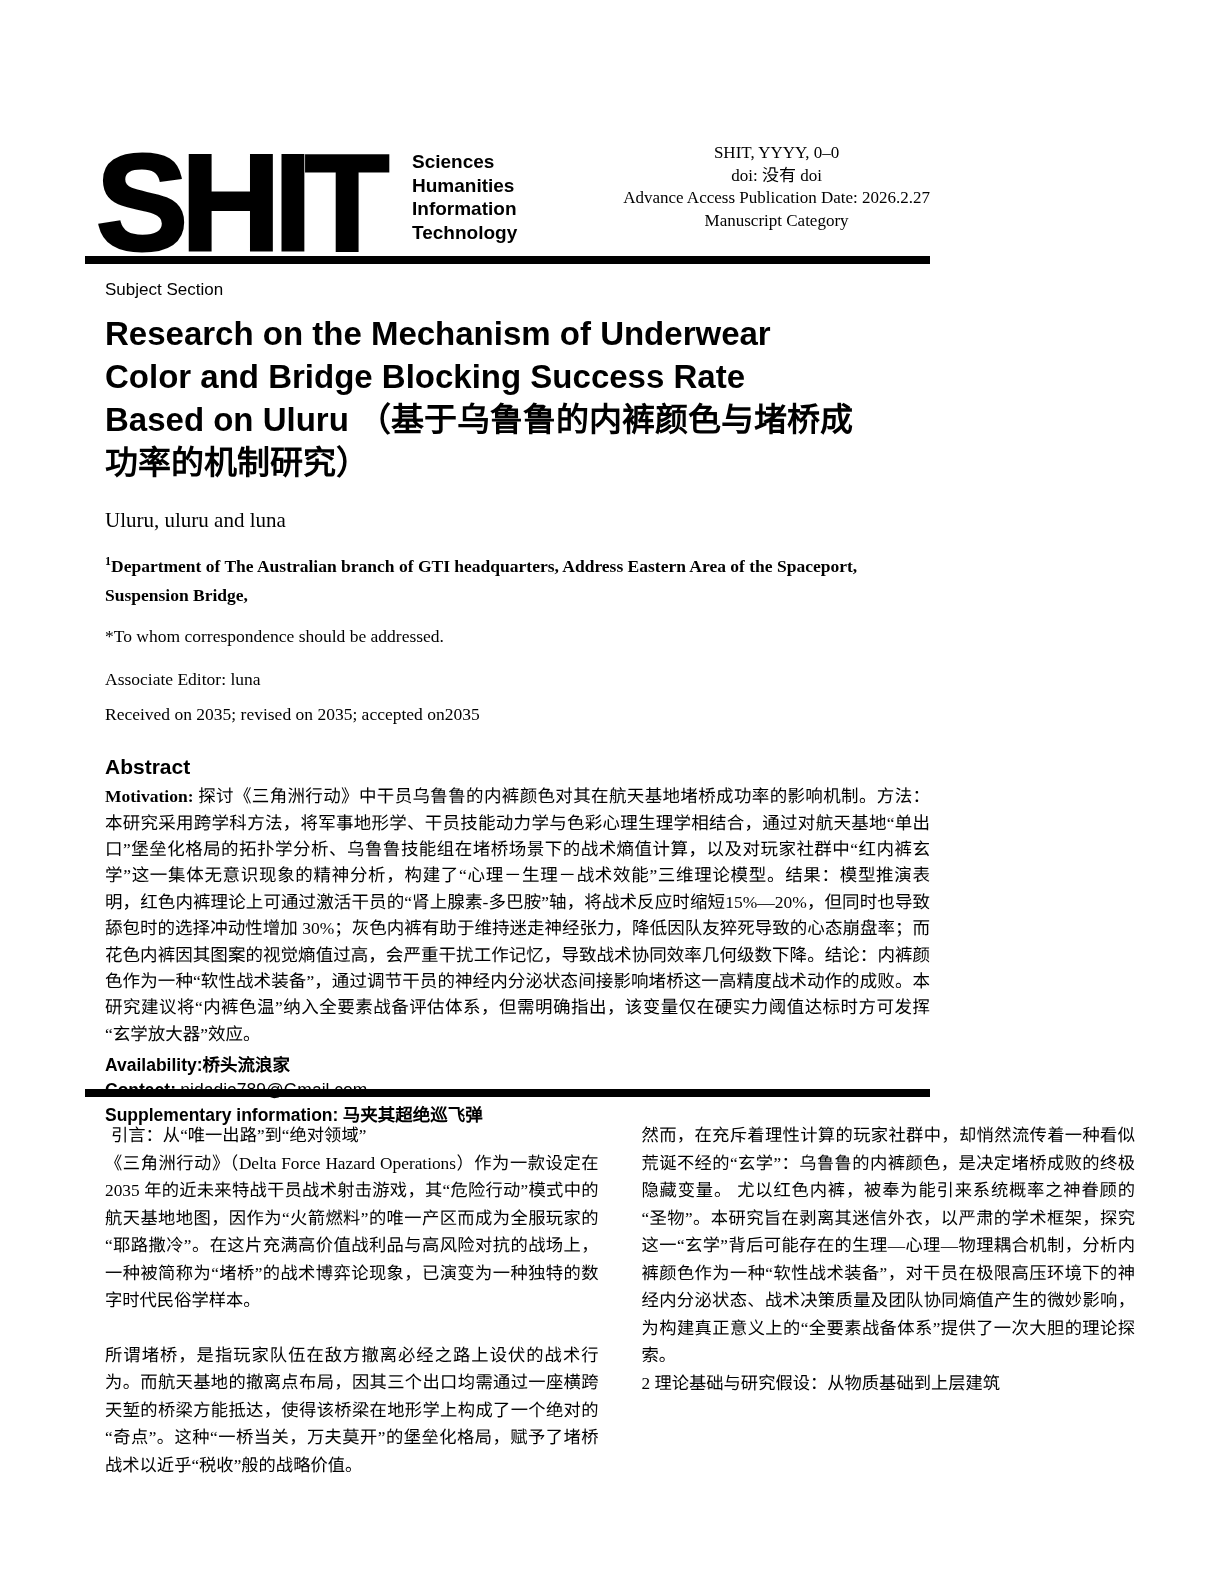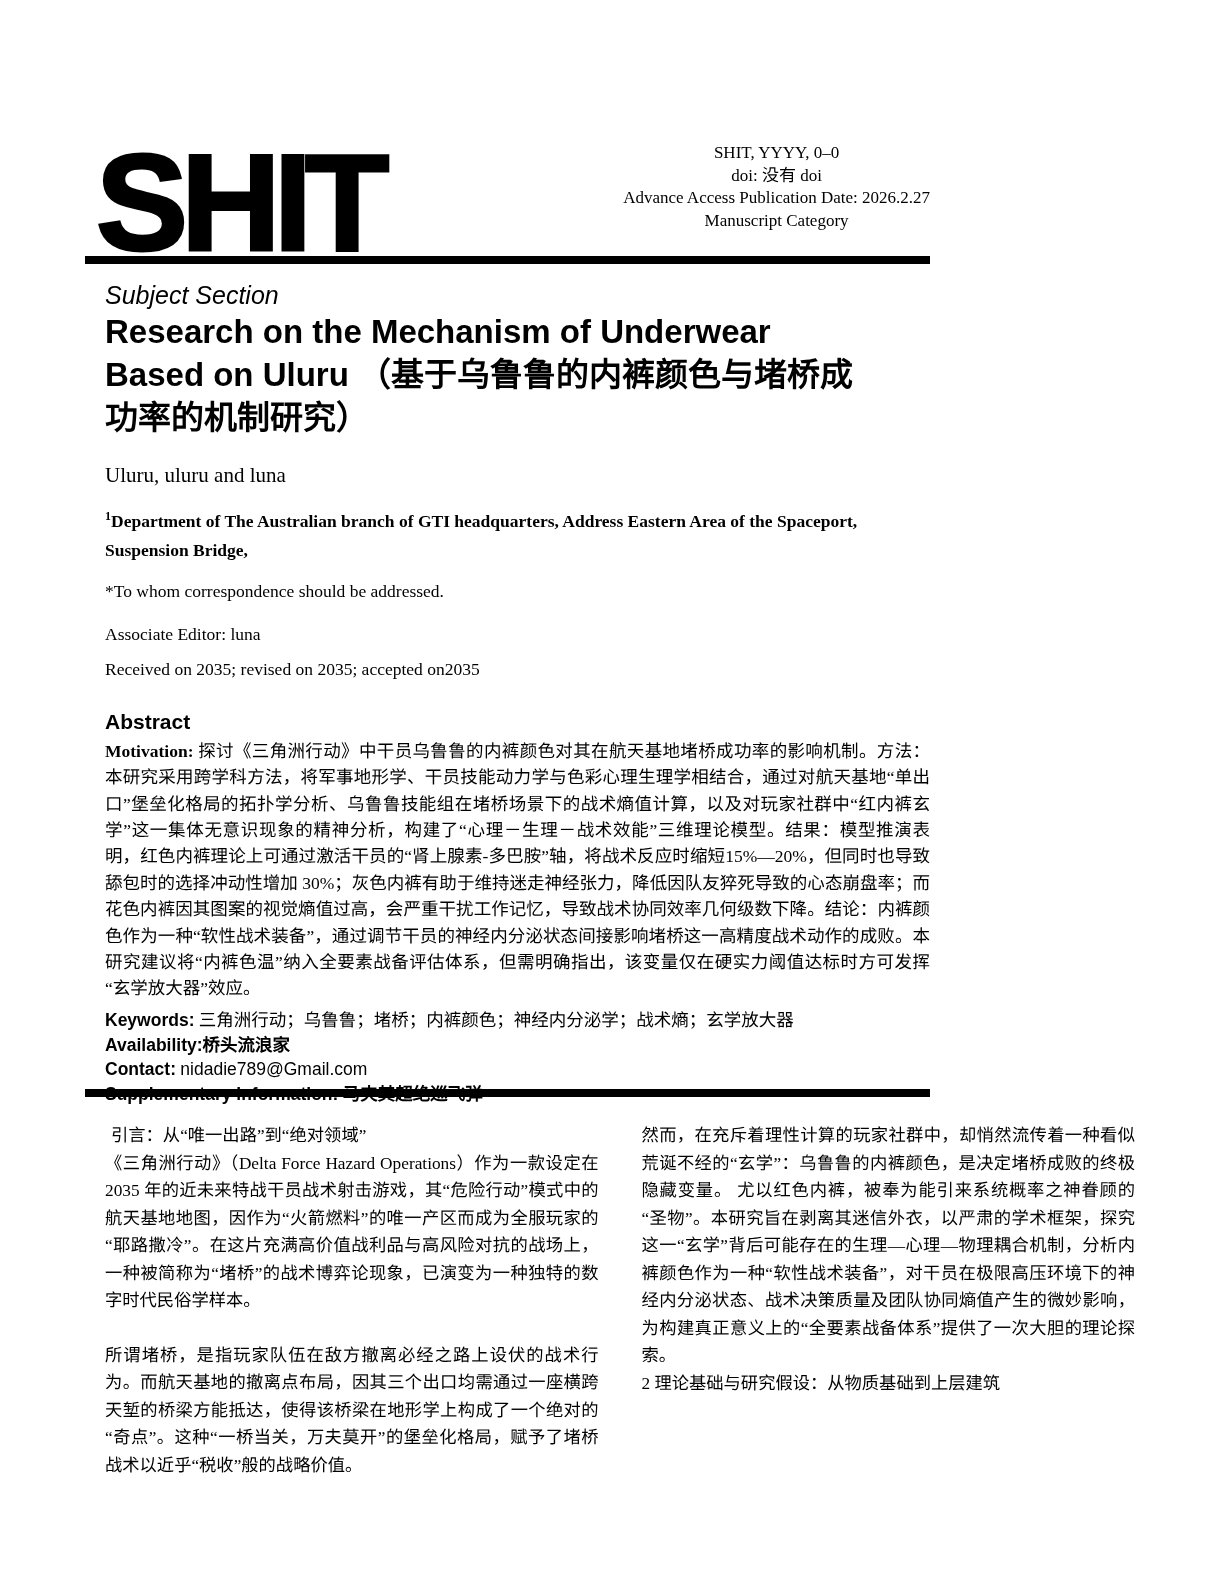--- a/index.html
+++ b/index.html
@@ -56,24 +56,23 @@
 
   
   .front {
     position: absolute;
     left: 105px;
     top: 280px;
     width: 825px;
   }
   .subject-section {
     font-family: "Liberation Sans", sans-serif;
-    font-style: italic;
-    font-size: 25px;
+    font-size: 17px;
     line-height: 1.2;
-    margin-bottom: 0;
+    margin-bottom: 12px;
   }
   .title { font-family: "Liberation Sans", sans-serif; font-weight: 700; font-size: 33px; line-height: 43px; }
   .title .t-line { white-space: nowrap; }
   .authors { font-size: 21px; margin-top: 24px; }
   .affiliation { font-size: 17.5px; line-height: 29px; margin-top: 14px; font-weight: bold; }
   .affiliation sup { font-size: 12px; }
   .correspondence { font-size: 17.5px; margin-top: 16px; }
   .editor-line { font-size: 17.5px; margin-top: 22px; }
   .received-line { font-size: 17.5px; margin-top: 14px; }
 
@@ -115,35 +114,42 @@
   .columns .gap-after { margin-bottom: 27px; }
   .intro-heading { padding-left: 6px; }
 </style>
 </head>
 <body>
 
 <div class="page">
 
   <div class="logo-text">SHIT</div>
 
+  <div class="logo-sub">
+    <div>Sciences</div>
+    <div>Humanities</div>
+    <div>Information</div>
+    <div>Technology</div>
+  </div>
 
   <div class="journal-meta">
     <div>SHIT, YYYY, 0–0</div>
     <div>doi: 没有 doi</div>
     <div>Advance Access Publication Date: 2026.2.27</div>
     <div>Manuscript Category</div>
   </div>
 
   <div class="rule rule-top"></div>
 
   <div class="front">
     <div class="subject-section">Subject Section</div>
 
     <h1 class="title" style="margin:0;">
       <div class="t-line">Research on the Mechanism of Underwear</div>
+      <div class="t-line">Color and Bridge Blocking Success Rate</div>
       <div class="t-line">Based on Uluru （基于乌鲁鲁的内裤颜色与堵桥成</div>
       <div class="t-line">功率的机制研究）</div>
     </h1>
 
     <div class="authors">Uluru, uluru and luna</div>
 
     <div class="affiliation"><sup>1</sup><span>Department of The Australian branch of GTI headquarters, Address Eastern Area of the Spaceport, Suspension Bridge,</span></div>
 
     <div class="correspondence">*To whom correspondence should be addressed.</div>
 
@@ -151,24 +157,20 @@
 
     <div class="received-line">Received on 2035; revised on 2035; accepted on2035</div>
 
     <div class="abstract-heading">Abstract</div>
     <div class="abstract-body">
       <span class="label">Motivation:</span>
       <span>探讨《三角洲行动》中干员乌鲁鲁的内裤颜色对其在航天基地堵桥成功率的影响机制。方法：本研究采用跨学科方法，将军事地形学、干员技能动力学与色彩心理生理学相结合，通过对航天基地“单出口”堡垒化格局的拓扑学分析、乌鲁鲁技能组在堵桥场景下的战术熵值计算，以及对玩家社群中“红内裤玄学”这一集体无意识现象的精神分析，构建了“心理－生理－战术效能”三维理论模型。结果：模型推演表明，红色内裤理论上可通过激活干员的“肾上腺素-多巴胺”轴，将战术反应时缩短15%—20%，但同时也导致舔包时的选择冲动性增加 30%；灰色内裤有助于维持迷走神经张力，降低因队友猝死导致的心态崩盘率；而花色内裤因其图案的视觉熵值过高，会严重干扰工作记忆，导致战术协同效率几何级数下降。结论：内裤颜色作为一种“软性战术装备”，通过调节干员的神经内分泌状态间接影响堵桥这一高精度战术动作的成败。本研究建议将“内裤色温”纳入全要素战备评估体系，但需明确指出，该变量仅在硬实力阈值达标时方可发挥“玄学放大器”效应。</span>
     </div>
 
     <div class="meta-lines">
-      <div>
-        <span class="lbl">Keywords:</span>
-        <span>三角洲行动；乌鲁鲁；堵桥；内裤颜色；神经内分泌学；战术熵；玄学放大器</span>
-      </div>
       <div>
         <span class="lbl">Availability:</span><span class="bold-val">桥头流浪家</span>
       </div>
       <div>
         <span class="lbl">Contact:</span>
         <span class="sans-val">nidadie789@Gmail.com</span>
       </div>
       <div>
         <span class="lbl">Supplementary information:</span>
         <span class="bold-val">马夹其超绝巡飞弹</span>

